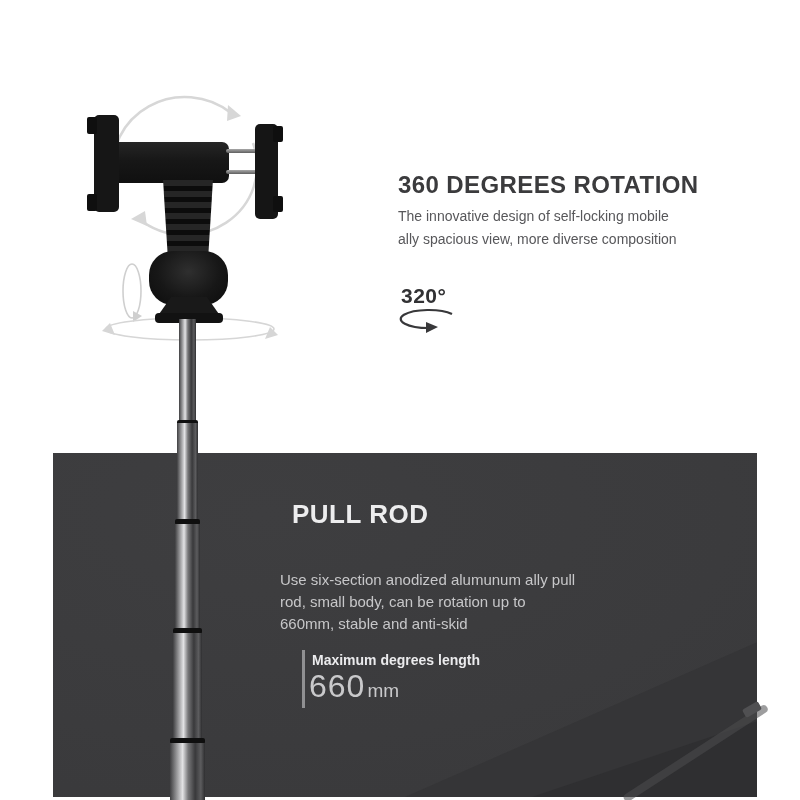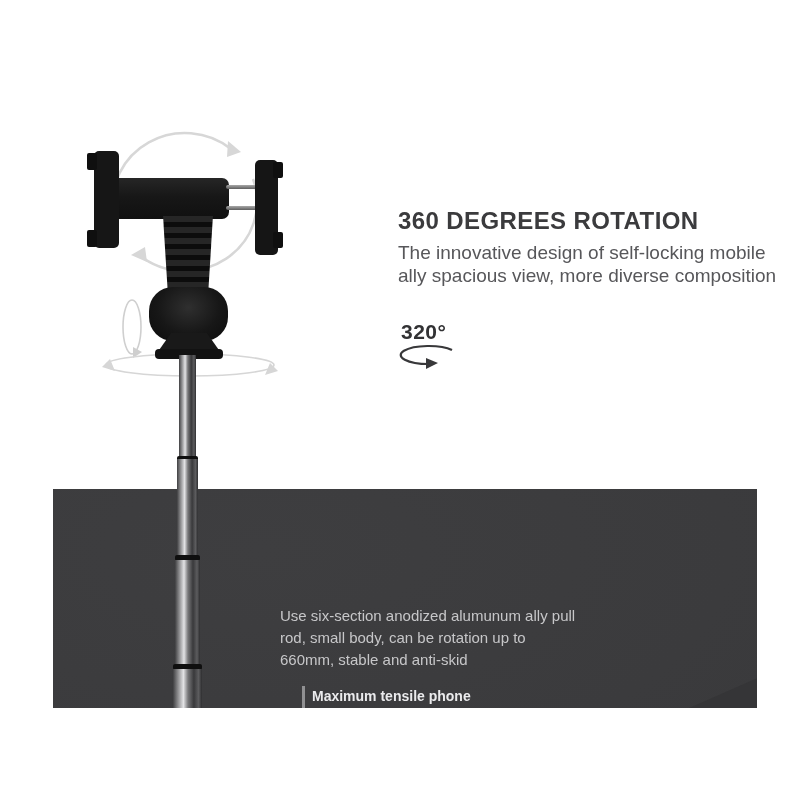--- a/index.html
+++ b/index.html
@@ -2,21 +2,21 @@
 <html style="--page-bg: #ffffff; --panel-bg: #3b3b3d; --heading-dark: #3b3b3d; --body-dark: #57575a; --heading-light: #ededee; --body-light: #c7c7c9; --spec-value: #c9c9cb; --accent-bar: #909092; --arrow-faint: #d7d7d7; --badge-ink: #323234;"><head>
 <meta charset="utf-8">
 <style>
   :root{
     --page-bg:#ffffff; --panel-bg:#3b3b3d; --heading-dark:#3b3b3d; --body-dark:#57575a;
     --heading-light:#ededee; --body-light:#c7c7c9; --spec-value:#c9c9cb; --accent-bar:#909092;
     --arrow-faint:#d7d7d7; --badge-ink:#323234;
   }
   html,body{margin:0;padding:0;}
   body{font-family:"Liberation Sans","DejaVu Sans",sans-serif;background:#fff;}
-  .stage{position:relative;width:800px;height:672px;background:var(--page-bg,#fff);overflow:hidden;margin-top:36px;}
+  .stage{position:relative;width:800px;height:800px;background:var(--page-bg,#fff);overflow:hidden;}
   .abs{position:absolute;}
 
   
   .panel{left:53px;top:453px;width:704px;height:344px;
          background:radial-gradient(120% 120% at 30% 18%, #3e3e40 0%, var(--panel-bg,#3b3b3d) 55%, #38383a 100%);}
   .wedge1{left:0;top:0;width:100%;height:100%;background:#353537;
           clip-path:polygon(50% 100%,100% 55%,100% 100%);}
   .wedge2{left:0;top:0;width:100%;height:100%;background:#2f2f31;
           clip-path:polygon(68% 100%,100% 78%,100% 100%);}
   .streak{right:-10px;bottom:86px;width:170px;height:8px;background:#4c4c4e;opacity:.55;
@@ -53,28 +53,28 @@
   .s4{left:173px;top:633px;width:29px;height:108px;}
   .s5{left:170px;top:743px;width:35px;height:57px;}
   .joint{background:#0f0f0f;border-radius:2px;}
   .j1{left:177px;top:420px;width:21px;height:5px;}
   .j2{left:175px;top:519px;width:25px;height:6px;}
   .j3{left:173px;top:628px;width:29px;height:6px;}
   .j4{left:170px;top:738px;width:35px;height:6px;}
 
   
   .rot-head{left:398px;top:171px;font-size:24px;font-weight:600;letter-spacing:.4px;color:var(--heading-dark,#3b3b3d);}
-  .rot-body{left:398px;top:205px;font-size:19px;line-height:23px;color:var(--body-dark,#57575a);}
+  .rot-body{left:398px;top:205px;font-size:14px;line-height:23px;color:var(--body-dark,#57575a);}
   .badge-text{left:401px;top:284px;font-size:21px;font-weight:600;letter-spacing:.5px;color:var(--badge-ink,#323234);}
   .rod-head{left:292px;top:499px;font-size:26px;font-weight:600;letter-spacing:.5px;line-height:30px;color:var(--heading-light,#ededee);}
   .rod-body{left:280px;top:569px;font-size:15px;line-height:22px;color:var(--body-light,#c7c7c9);}
   .spec-bar{left:302px;top:650px;width:3px;height:58px;background:var(--accent-bar,#909092);}
   .spec-label{left:312px;top:652px;font-size:14px;font-weight:700;color:#ebebed;}
   .spec-value-row{left:309px;top:668px;color:var(--spec-value,#c9c9cb);}
-  .spec-value-row .big{font-size:24px;font-weight:400;letter-spacing:1px;}
+  .spec-value-row .big{font-size:32px;font-weight:400;letter-spacing:1px;}
   .spec-value-row .unit{font-size:19px;margin-left:2px;}
   svg{display:block;}
 </style>
 </head>
 <body>
 
 <div class="stage">
 
   <div class="abs panel">
     <div class="abs wedge1"></div>
@@ -138,26 +138,27 @@
 
   <div class="abs badge-text">320°</div>
   <div class="abs" style="left:398px;top:307px;">
     <svg width="66" height="28" viewBox="0 0 66 28">
       <path d="M 54 7 A 28 9 0 1 0 31 21" fill="none" stroke="#38383a" stroke-width="2.2"></path>
       <polygon points="28,15 28,26 40,20" fill="#38383a"></polygon>
     </svg>
   </div>
 
   <div class="abs rod-head">
+    <div>PULL ROD</div>
   </div>
   <div class="abs rod-body">
     <div>Use six-section anodized alumunum ally pull</div>
     <div>rod, small body, can be rotation up to</div>
     <div>660mm, stable and anti-skid</div>
   </div>
 
   <div class="abs spec-bar"></div>
-  <div class="abs spec-label">Maximum tensile phone</div>
+  <div class="abs spec-label">Maximum degrees length</div>
   <div class="abs spec-value-row">
     <span class="big">660</span><span class="unit">mm</span>
   </div>
 
 </div>
 
 </body></html>

